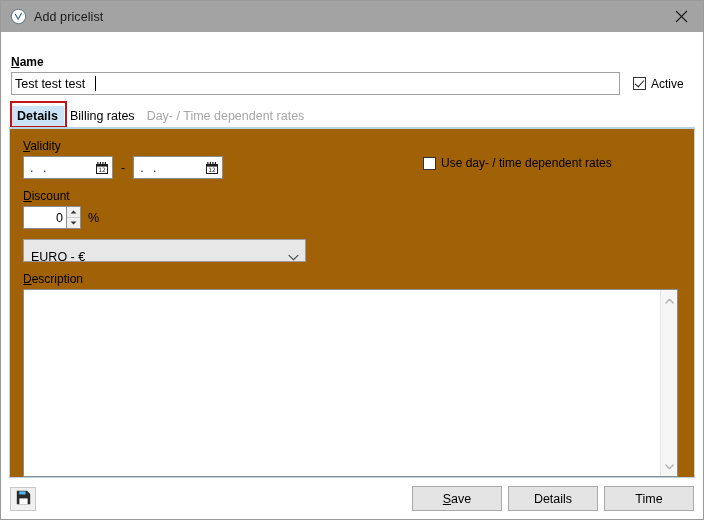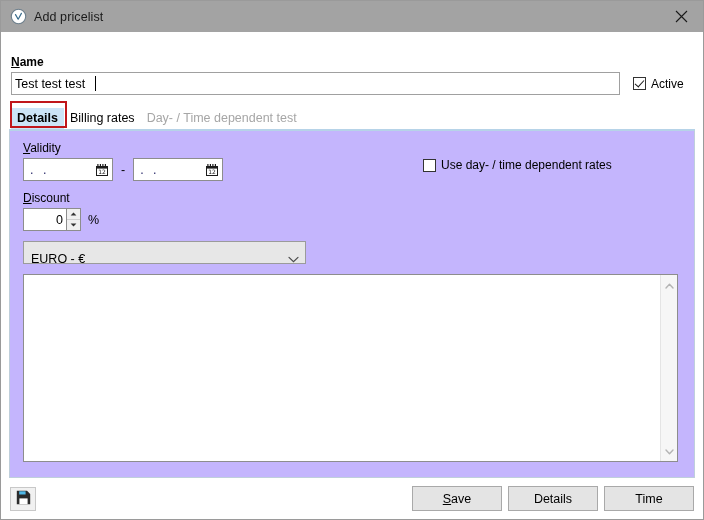--- a/index.html
+++ b/index.html
@@ -161,21 +161,21 @@
     box-sizing: border-box;
     pointer-events: none;
   }
 
   
   .panel {
     margin: 0 8px 0 8px;
     flex: 1 1 auto;
     border: 1px solid #bfcfdb;
     border-top: 2px solid #b6d3e8;
-    background: #c4b5fd;
+    background: #a16207;
     position: relative;
     box-sizing: border-box;
   }
   .panel-inner { padding: 10px 12px 0 13px; position: relative; height: 100%; box-sizing: border-box;}
 
   .group-label {
     font-size: 12px;
     margin-bottom: 3px;
     display: block;
   }
@@ -356,21 +356,21 @@
       <div class="active-box">
         <span class="chk checked"></span>
         <span class="chk-label">Active</span>
       </div>
     </div>
   </div>
 
   <div class="tabstrip">
     <div class="tab selected">Details</div>
     <div class="tab">Billing rates</div>
-    <div class="tab disabled">Day- / Time dependent test</div>
+    <div class="tab disabled">Day- / Time dependent rates</div>
     <div class="tab-annotation"></div>
   </div>
 
   <div class="panel">
     <div class="panel-inner">
 
       <span class="group-label"><span class="accel">V</span><span>alidity</span></span>
       <div class="date-row">
         <div class="date-input">
           <span class="date-ph">.  .</span>
@@ -423,20 +423,21 @@
 
       <div class="combo">
         <span class="combo-text">EURO - €</span>
         <span>
           <svg width="11" height="7" viewBox="0 0 11 7">
               <path d="M1 1.4 L5.5 5.7 L10 1.4" fill="none" stroke="#4a4a4a" stroke-width="1.2" stroke-linecap="round"></path>
             </svg>
         </span>
       </div>
 
+      <span class="group-label"><span class="accel">D</span><span>escription</span></span>
       <div class="desc-box">
         <textarea class="desc-area" placeholder="" style=""></textarea>
         <div class="scrollbar">
           <span>
             <svg width="9" height="6" viewBox="0 0 9 6">
                 <path d="M1 5 L4.5 1.3 L8 5" fill="none" stroke="#b4b4b4" stroke-width="1.4" stroke-linecap="round" stroke-linejoin="round"></path>
               </svg>
           </span>
           <span>
             <svg width="9" height="6" viewBox="0 0 9 6">

